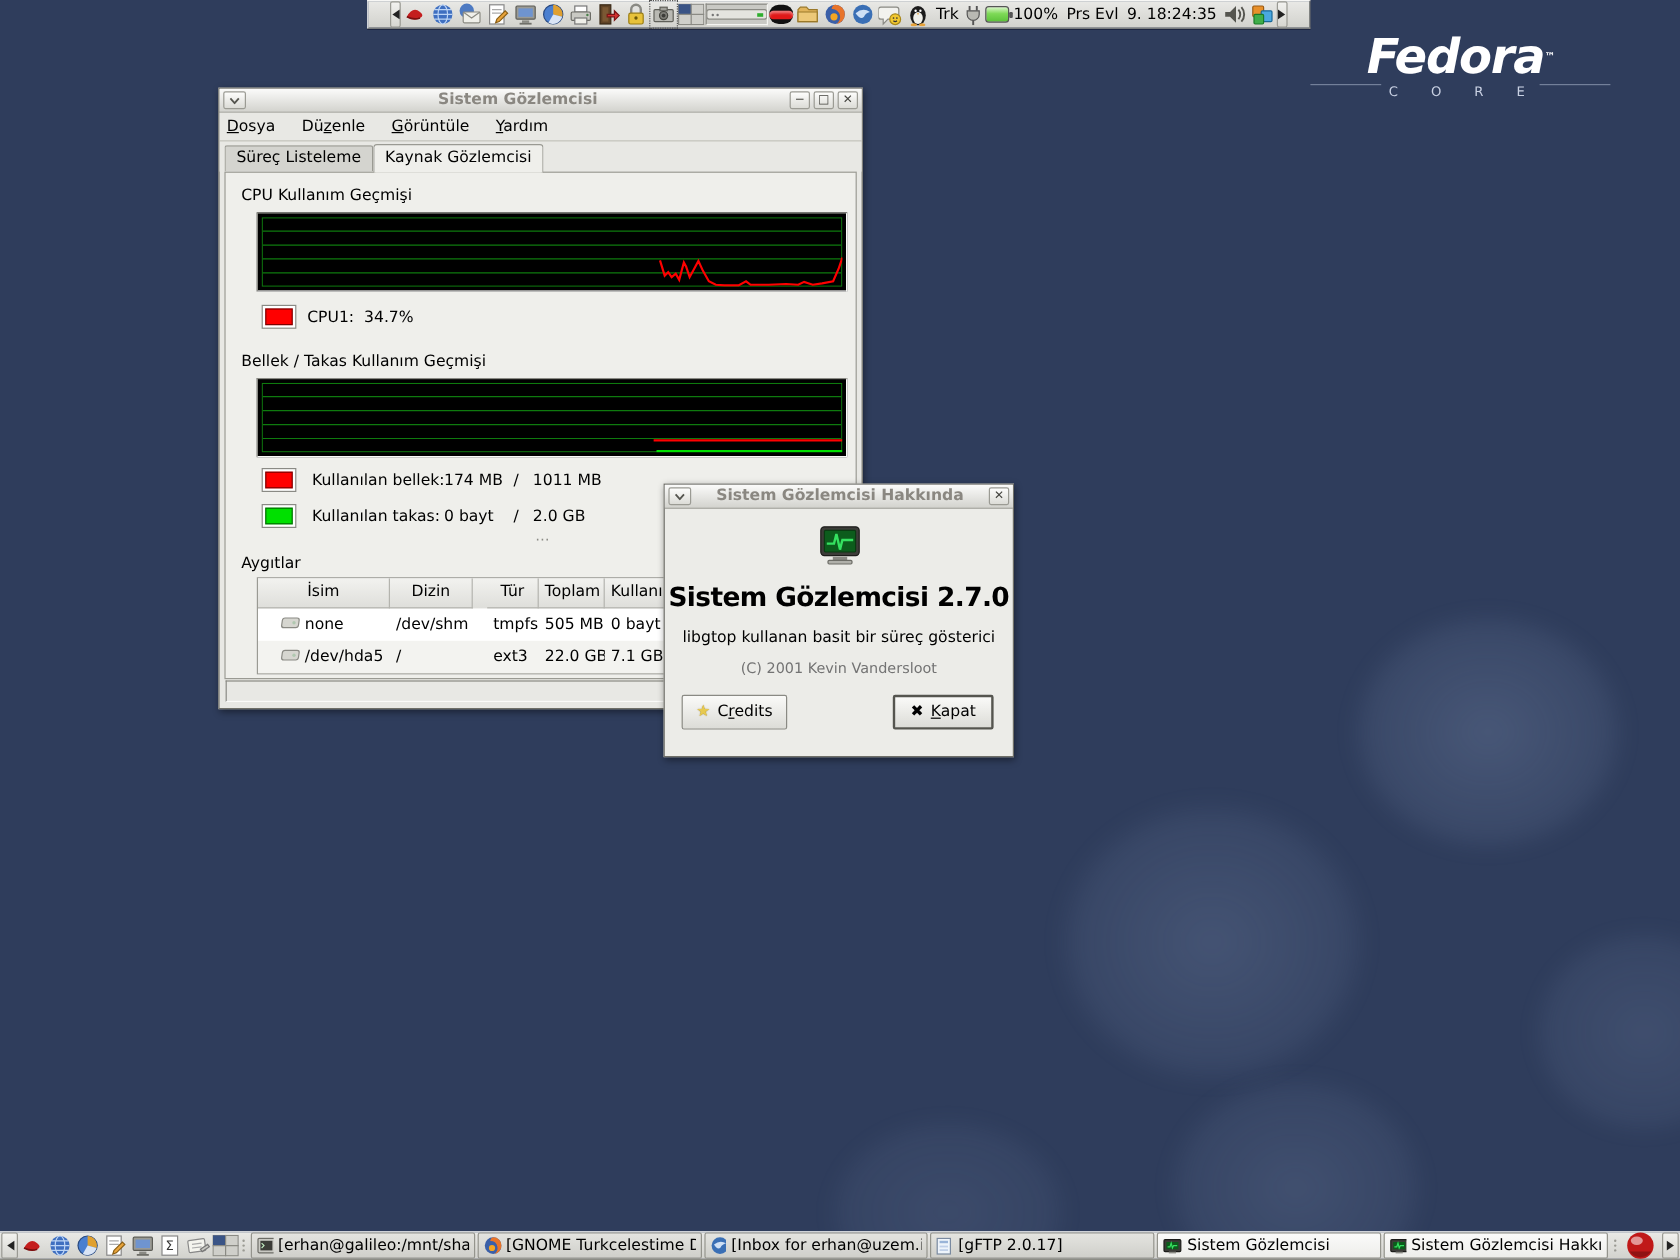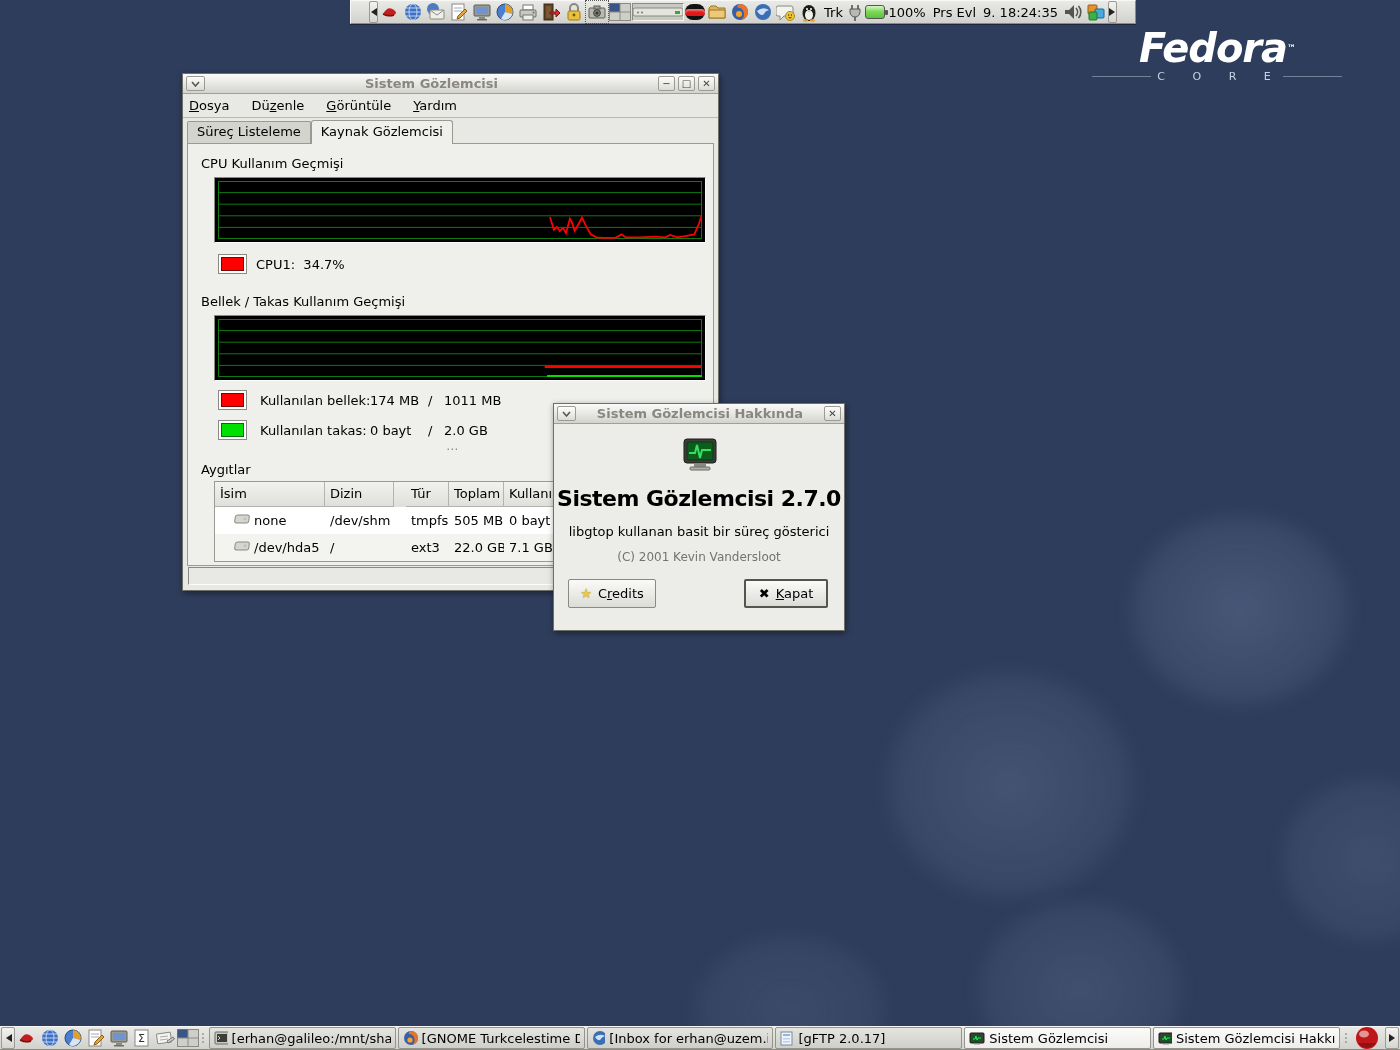--- a/index.html
+++ b/index.html
@@ -10,27 +10,27 @@
   .desktop { position:absolute; inset:0; background:#2f3d5c; overflow:hidden; }
   .leaf { position:absolute; border-radius:50%; filter:blur(6px); }
   .l1 { left:1080px; top:470px; width:320px; height:280px; background:radial-gradient(closest-side, rgba(130,148,182,.30), rgba(120,138,172,.16) 60%, transparent 74%); }
   .l2 { left:830px;  top:620px; width:360px; height:330px; background:radial-gradient(closest-side, rgba(130,148,182,.26), rgba(120,138,172,.14) 60%, transparent 74%); }
   .l3 { left:930px;  top:860px; width:300px; height:260px; background:radial-gradient(closest-side, rgba(130,148,182,.22), rgba(120,138,172,.12) 60%, transparent 74%); }
   .l4 { left:1240px; top:740px; width:260px; height:240px; background:radial-gradient(closest-side, rgba(130,148,182,.20), rgba(120,138,172,.12) 60%, transparent 74%); }
   .l5 { left:650px;  top:900px; width:280px; height:220px; background:radial-gradient(closest-side, rgba(130,148,182,.16), rgba(120,138,172,.10) 60%, transparent 74%); }
   .fedora-logo { position:absolute; right:58px; top:28px; width:250px; text-align:center; color:#fff; }
   .fedora-word { font-family:"DejaVu Sans",sans-serif; font-style:italic; font-weight:bold; font-size:40px; letter-spacing:-1px; line-height:40px; }
   .fedora-tm { font-size:9px; vertical-align:top; }
-  .fedora-core-row { display:flex; align-items:center; gap:0; margin-top:2px; }
+  .fedora-core-row { display:flex; align-items:flex-start; gap:0; margin-top:2px; }
   .core-line { flex:1; height:1px; background:rgba(200,210,230,.45); }
   .fedora-core { font-size:11px; letter-spacing:12px; color:#c9d1e3; text-indent:6px; }
 
   
   .panel { position:absolute; height:24px; background:linear-gradient(#e9e9e6,#d2d2cd); border-top:1px solid #f7f7f5; border-bottom:1px solid #8c8c85; display:flex; align-items:center; }
-  .top-panel { top:0; left:306px; width:786px; border-left:1px solid #f7f7f5; border-right:1px solid #8c8c85; box-shadow:0 1px 0 #1d2540; gap:1px; padding:0 18px;margin-left:44px; }
+  .top-panel { top:0; left:306px; width:786px; border-left:1px solid #f7f7f5; border-right:1px solid #8c8c85; box-shadow:0 1px 0 #1d2540; gap:1px; padding:0 18px; }
   .bottom-panel { bottom:0; left:0; width:1400px; gap:1px; padding:0 1px; }
   .panel-arrow { width:14px; height:22px; background:linear-gradient(#f2f2ef,#d6d6d1); border:1px solid #9a9a93; border-radius:2px; display:flex; align-items:center; justify-content:center; }
   .tri-l { width:0; height:0; border:4px solid transparent; border-right:6px solid #222; margin-left:-3px; }
   .tri-r { width:0; height:0; border:4px solid transparent; border-left:6px solid #222; margin-right:-3px; }
   .licon { width:22px; height:22px; display:flex; align-items:center; justify-content:center; flex:none; }
   .licon svg { display:block; }
   .focus-dotted { outline:1px dotted #555; }
   .applet-wide { width:56px; height:18px; background:#c9c9c4; border:1px solid; border-color:#8b8b84 #f4f4f1 #f4f4f1 #8b8b84; display:flex; align-items:center; justify-content:center; }
   .applet-dark { width:34px; height:16px; background:#111; border-radius:8px; display:flex; align-items:center; justify-content:center; }
   .red-pill { width:20px; height:7px; background:#e01818; border-radius:4px; box-shadow:inset 0 2px 2px rgba(255,255,255,.4); }
@@ -65,21 +65,21 @@
   .page { position:absolute; left:4px; right:4px; top:69px; height:423px; border:1px solid #9a9a93; background:#efefeb; }
   .sect-label { position:absolute; font-weight:normal; font-size:13px; }
   .graph { position:absolute; left:26px; width:492px; height:66px; background:#000; border:1px solid; border-color:#8a8a84 #fbfbf9 #fbfbf9 #8a8a84; padding:3px; }
   .graph svg { width:100%; height:100%; }
   .swatch { position:absolute; width:29px; height:20px; border:1px solid #8a8a84; background:#fff; padding:2px; }
   .swatch i { display:block; width:100%; height:100%; border:1px solid rgba(0,0,0,.5); }
   .leg-text { position:absolute; font-size:13px; white-space:nowrap; }
   .dots { position:absolute; color:#8a8a84; font-size:12px; letter-spacing:1px; }
 
   
-  .dev-table { position:absolute; left:26px; top:337px; width:478px; border:1px solid #9a9a93; background:#fff; font-size:13px; }
+  .dev-table { position:absolute; left:26px; top:337px; width:478px; border:1px solid #9a9a93; background:#fff; font-size:13px;text-align:center; }
   .dev-head { display:flex; height:25px; background:linear-gradient(#f2f2ef,#dededa); }
   .dev-head div { border-right:1px solid #b4b4ae; border-bottom:1px solid #b4b4ae; padding:4px 5px 0; overflow:hidden; white-space:nowrap; }
   .dev-row { display:flex; height:27px; align-items:center; }
   .dev-row > div { padding:0 5px; overflow:hidden; white-space:nowrap; display:flex; align-items:center; gap:4px; }
   .c-name{ width:110px; flex:none; } .c-dir{ width:69px; flex:none; } .c-type{ width:43px; flex:none;margin-left:12px; } .c-tot{ width:55px; flex:none; } .c-used{ width:60px; flex:none; } .c-bar{ flex:1; }
   .r-alt { background:#f3f3f0; }
   .pbar { width:100%; height:17px; border:1px solid #2a2a28; background:#fff; }
   .pbar.filled { background:linear-gradient(#4a659a,#33497a); }
   .dev-row .icon-ind { margin-left:14px; }
   .statusbar { position:absolute; left:5px; right:5px; bottom:5px; height:18px; border:1px solid; border-color:#8a8a84 #fbfbf9 #fbfbf9 #8a8a84; background:#e8e8e4; }

